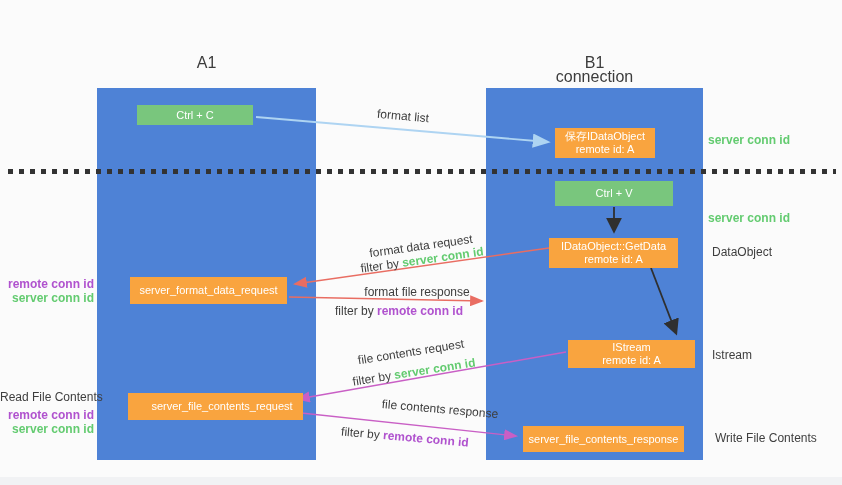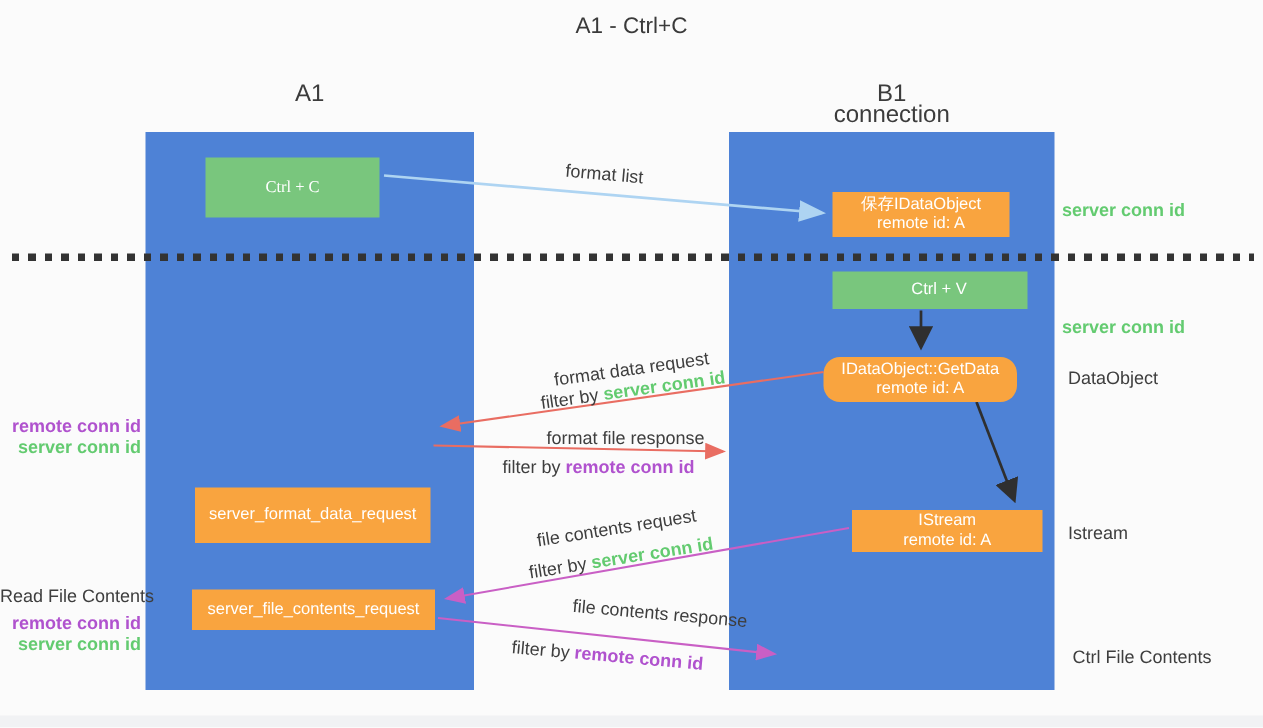--- a/index.html
+++ b/index.html
@@ -53,21 +53,20 @@
     position:absolute;left:0;top:477px;width:842px;height:8px;
     background:#f1f2f4;
   }
 </style>
 </head>
 <body>
 
 <div id="stage">
 
   <div class="title">
-    <div>A1 - Ctrl+C</div>
   </div>
 
   <div class="col-header" style="left:97px;">
     <div>A1</div>
   </div>
   <div class="col-header" style="left:486px;width:217px;">
     <div>B1</div>
     <div>connection</div>
   </div>
 
@@ -93,44 +92,47 @@
     </defs>
     <line x1="256" y1="117" x2="548" y2="142" stroke="#aed4f2" stroke-width="1.8" marker-end="url(#m-blue)"></line>
     <line x1="614" y1="207" x2="614" y2="231" stroke="#2f2f2f" stroke-width="1.8" marker-end="url(#m-blk)"></line>
     <line x1="549" y1="248" x2="295" y2="284" stroke="#e96d62" stroke-width="1.4" marker-end="url(#m-red)"></line>
     <line x1="289" y1="297" x2="482" y2="301" stroke="#e96d62" stroke-width="1.4" marker-end="url(#m-red)"></line>
     <line x1="651" y1="268" x2="676" y2="333" stroke="#2f2f2f" stroke-width="1.8" marker-end="url(#m-blk)"></line>
     <line x1="566" y1="352" x2="298" y2="399" stroke="#c95fc5" stroke-width="1.4" marker-end="url(#m-mag)"></line>
     <line x1="292" y1="412" x2="516" y2="436" stroke="#c95fc5" stroke-width="1.4" marker-end="url(#m-mag)"></line>
   </svg>
 
-  <div class="box green" style="left:137px;top:105px;width:116px;height:40px;font-family:Liberation Serif, serif;">
+  <div class="box green" style="left:137px;top:105px;width:116px;height:20px;">
     <span>Ctrl + C</span>
   </div>
-  <div class="box orange" style="left:130px;top:277px;width:157px;height:37px;margin-top:48px;">
+  <div class="box orange" style="left:130px;top:277px;width:157px;height:27px;">
     <span>server_format_data_request</span>
   </div>
-  <div class="box orange" style="left:128px;top:393px;width:162px;height:27px;">
+  <div class="box orange" style="left:128px;top:393px;width:162px;height:27px;padding-left:13px;">
     <span>server_file_contents_request</span>
   </div>
 
-  <div class="box orange" style="left:555px;top:128px;width:118px;height:30px;">
+  <div class="box orange" style="left:555px;top:128px;width:100px;height:30px;">
     <span>保存IDataObject</span>
     <span>remote id: A</span>
   </div>
-  <div class="box green" style="left:555px;top:181px;width:118px;height:25px;padding-left:12px;">
+  <div class="box green" style="left:555px;top:181px;width:118px;height:25px;">
     <span>Ctrl + V</span>
   </div>
-  <div class="box orange" style="left:549px;top:238px;width:129px;height:30px;border-radius:11px;">
+  <div class="box orange" style="left:549px;top:238px;width:129px;height:30px;">
     <span>IDataObject::GetData</span>
     <span>remote id: A</span>
   </div>
   <div class="box orange" style="left:568px;top:340px;width:127px;height:28px;">
     <span>IStream</span>
     <span>remote id: A</span>
+  </div>
+  <div class="box orange" style="left:523px;top:426px;width:161px;height:26px;">
+    <span>server_file_contents_response</span>
   </div>
 
   <div class="albl" style="left:293px;top:109px;transform:rotate(5deg);">
     <span>format list</span>
   </div>
 
   <div class="albl" style="left:311px;top:239px;transform:rotate(-8deg);">
     <span>format data request</span>
   </div>
   <div class="albl" style="left:312px;top:253px;transform:rotate(-8deg);">
@@ -159,21 +161,21 @@
   </div>
   <div class="albl" style="left:295px;top:430px;transform:rotate(5deg);">
     <span>filter by</span>
     <span class="purple-t">remote conn id</span>
   </div>
 
   <div class="side green-t" style="left:708px;top:133px;">server conn id</div>
   <div class="side green-t" style="left:708px;top:211px;">server conn id</div>
   <div class="side" style="left:712px;top:245px;">DataObject</div>
   <div class="side" style="left:712px;top:348px;">Istream</div>
-  <div class="side" style="left:715px;top:431px;">Ctrl File Contents</div>
+  <div class="side" style="left:715px;top:431px;">Write File Contents</div>
 
   <div class="side pair" style="left:0px;top:277px;width:94px;">
     <div class="purple-t">remote conn id</div>
     <div class="green-t">server conn id</div>
   </div>
   <div class="side" style="left:0;top:390px;">Read File Contents</div>
   <div class="side pair" style="left:0px;top:408px;width:94px;">
     <div class="purple-t">remote conn id</div>
     <div class="green-t">server conn id</div>
   </div>

